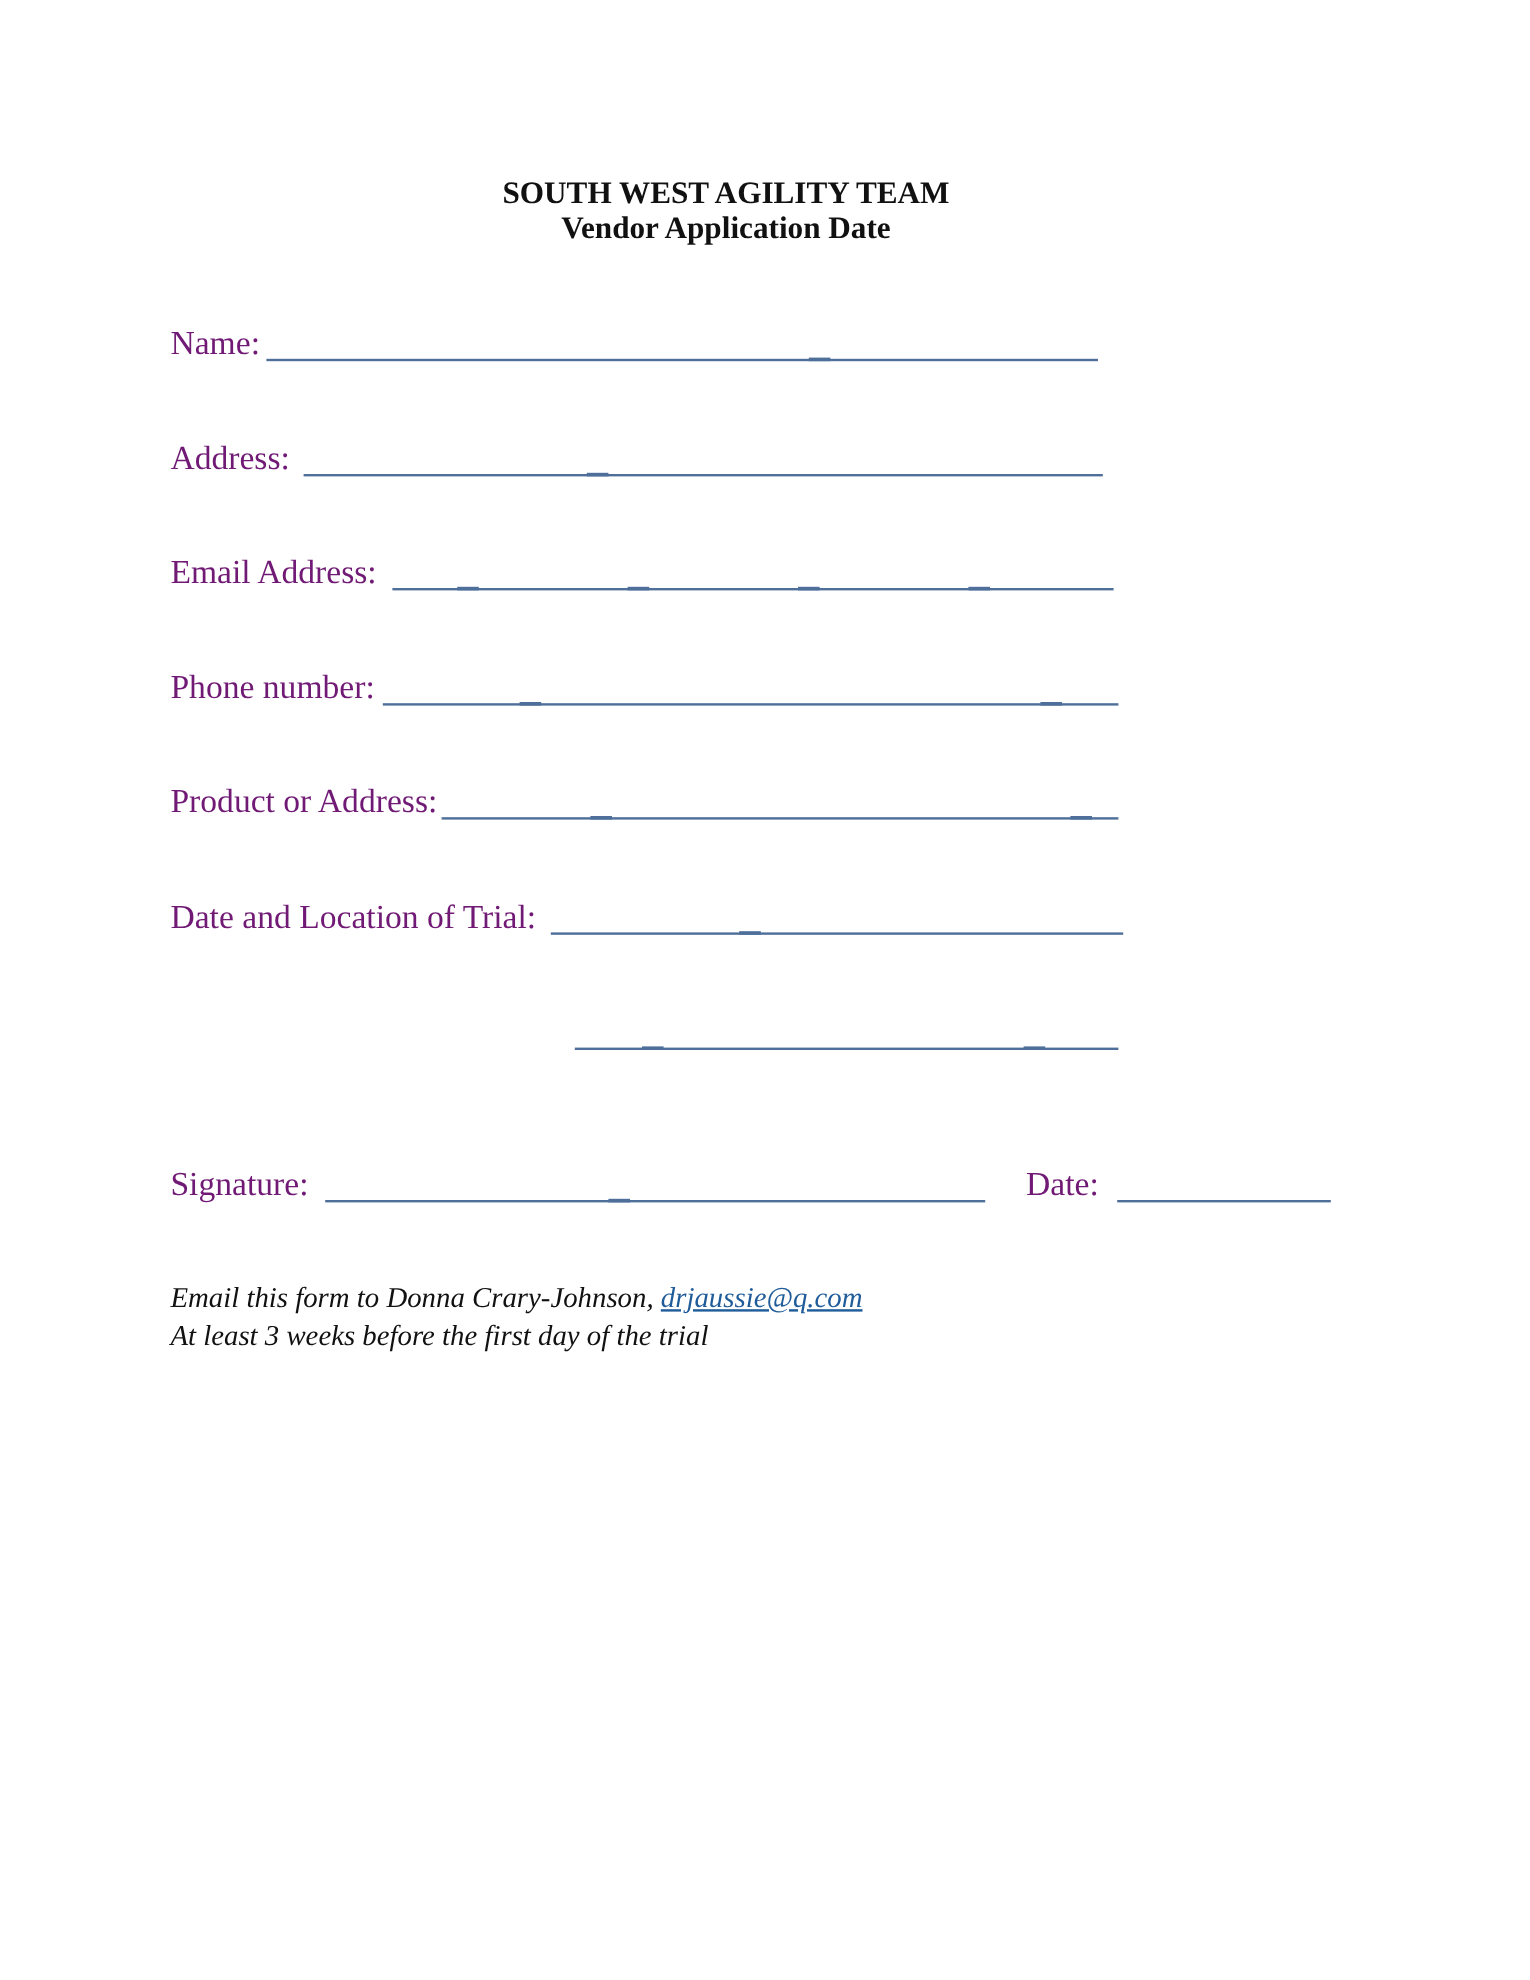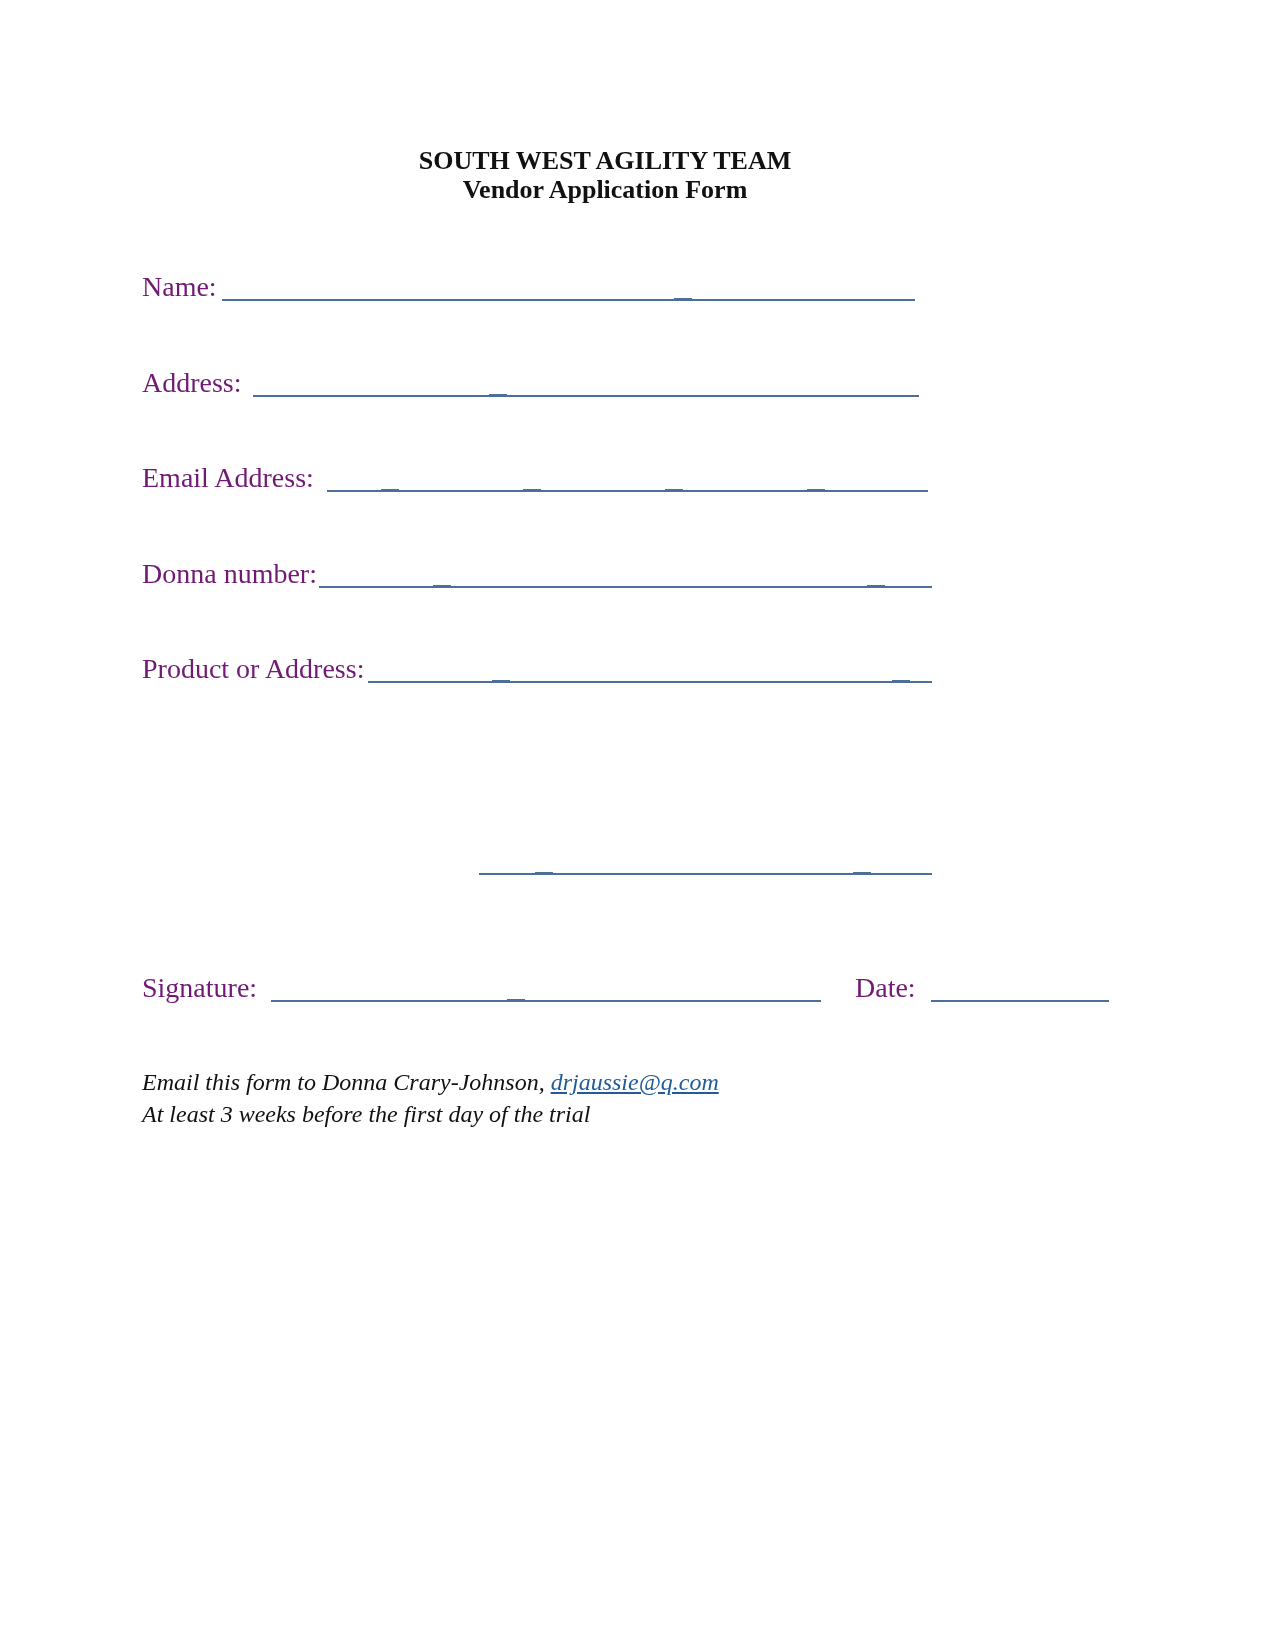--- a/index.html
+++ b/index.html
@@ -78,21 +78,21 @@
       text-decoration: underline;
       text-decoration-color: #1f5c99;
     }
   </style>
 </head>
 <body>
 
 <div class="page">
 
   <div class="title line1">SOUTH WEST AGILITY TEAM</div>
-  <div class="title line2">Vendor Application Form</div>
+  <div class="title line2">Vendor Application Date</div>
 
   <div class="field" style="top:272px;width:780px;">
     <span class="label">Name:</span>
     <div class="line" style="left:80px;width:693px;">
       <span class="notch" style="left:452px;"></span>
     </div>
   </div>
 
   <div class="field" style="top:368px;width:780px;">
     <span class="label">Address:</span>
@@ -105,35 +105,41 @@
     <span class="label">Email Address:</span>
     <div class="line" style="left:185px;width:601px;">
       <span class="notch" style="left:54px;"></span>
       <span class="notch" style="left:196px;"></span>
       <span class="notch" style="left:338px;"></span>
       <span class="notch" style="left:480px;"></span>
     </div>
   </div>
 
   <div class="field" style="top:559px;width:795px;">
-    <span class="label">Donna number:</span>
+    <span class="label">Phone number:</span>
     <div class="line" style="left:177px;width:613px;">
       <span class="notch" style="left:114px;"></span>
       <span class="notch" style="left:548px;"></span>
     </div>
   </div>
 
   <div class="field" style="top:654px;width:795px;">
     <span class="label">Product or Address:</span>
     <div class="line" style="left:226px;width:564px;">
       <span class="notch" style="left:124px;"></span>
       <span class="notch" style="left:524px;"></span>
     </div>
   </div>
 
+  <div class="field" style="top:750px;width:800px;">
+    <span class="label">Date and Location of Trial:</span>
+    <div class="line" style="left:317px;width:477px;">
+      <span class="notch" style="left:157px;"></span>
+    </div>
+  </div>
 
   <div class="field" style="top:846px;width:795px;">
     <div class="line" style="left:337px;width:453px;">
       <span class="notch" style="left:56px;"></span>
       <span class="notch" style="left:374px;"></span>
     </div>
   </div>
 
   <div class="field" style="top:973px;left:855px;width:260px;">
     <span class="label">Date:</span>

